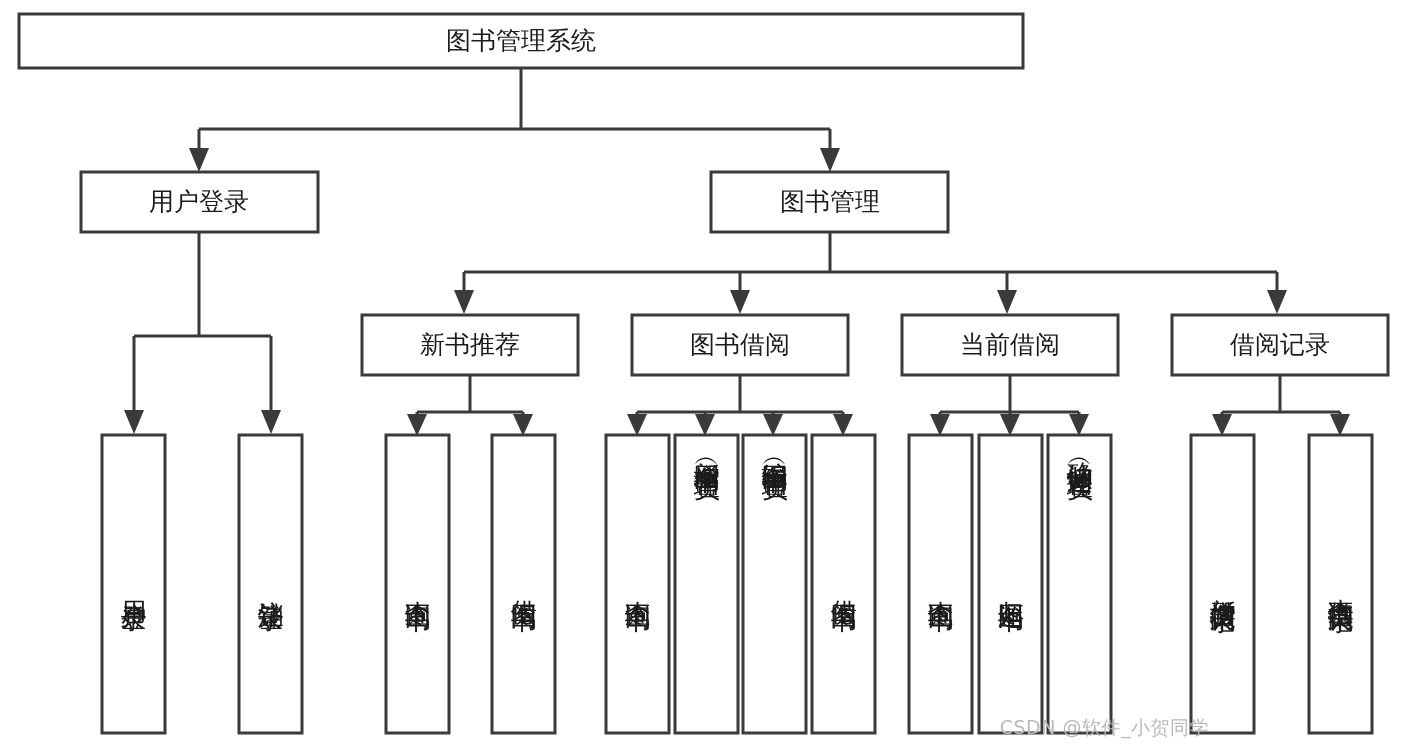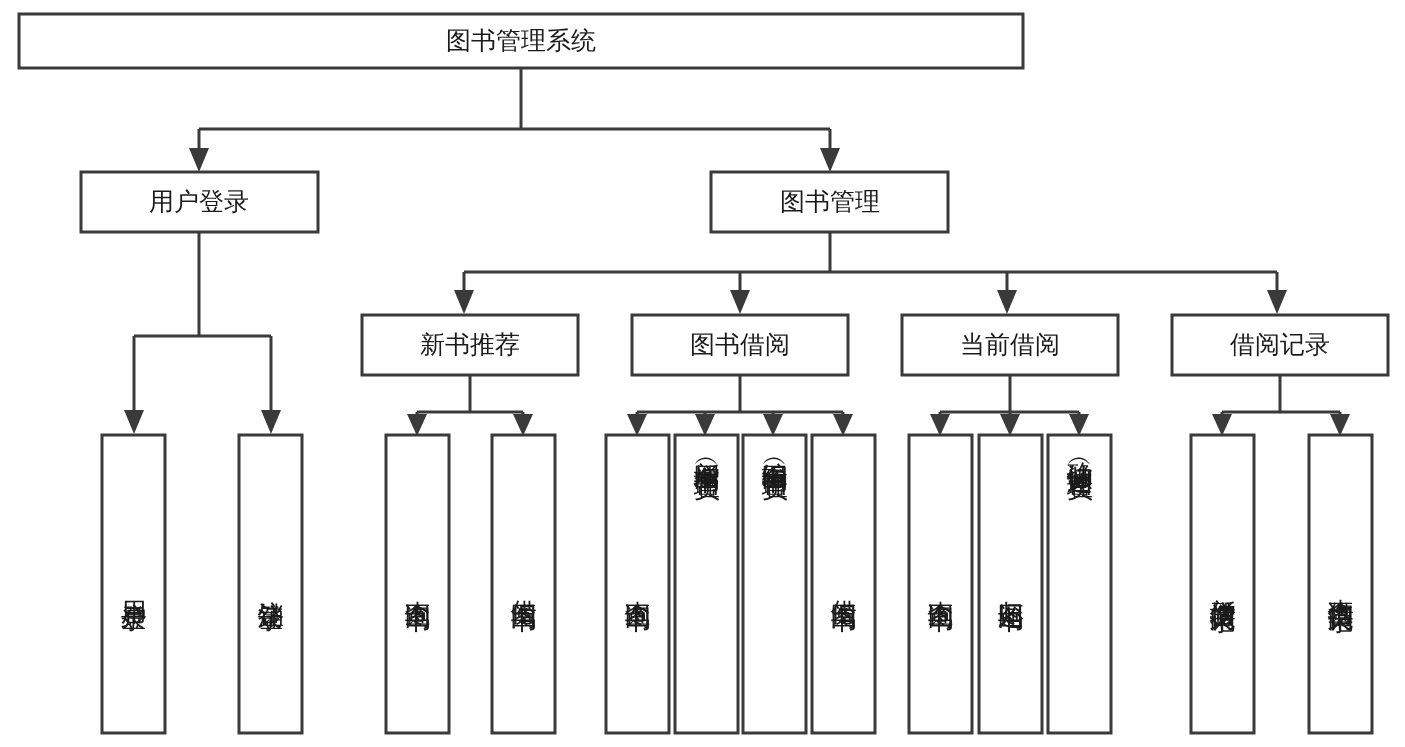--- a/index.html
+++ b/index.html
@@ -250,14 +250,15 @@
     <span class="vlabel" style="margin-top:6px;">确认归还（管理员）</span>
   </div>
 
   <div class="vlabel-wrap" style="left:1191px; top:435px; width:63px; height:298px;">
     <span class="vlabel">新增借阅记录</span>
   </div>
   <div class="vlabel-wrap" style="left:1309px; top:435px; width:63px; height:298px;">
     <span class="vlabel">查询借阅记录</span>
   </div>
 
+  <div id="watermark">CSDN @软件_小贺同学</div>
 
 </div>
 
 </body></html>

